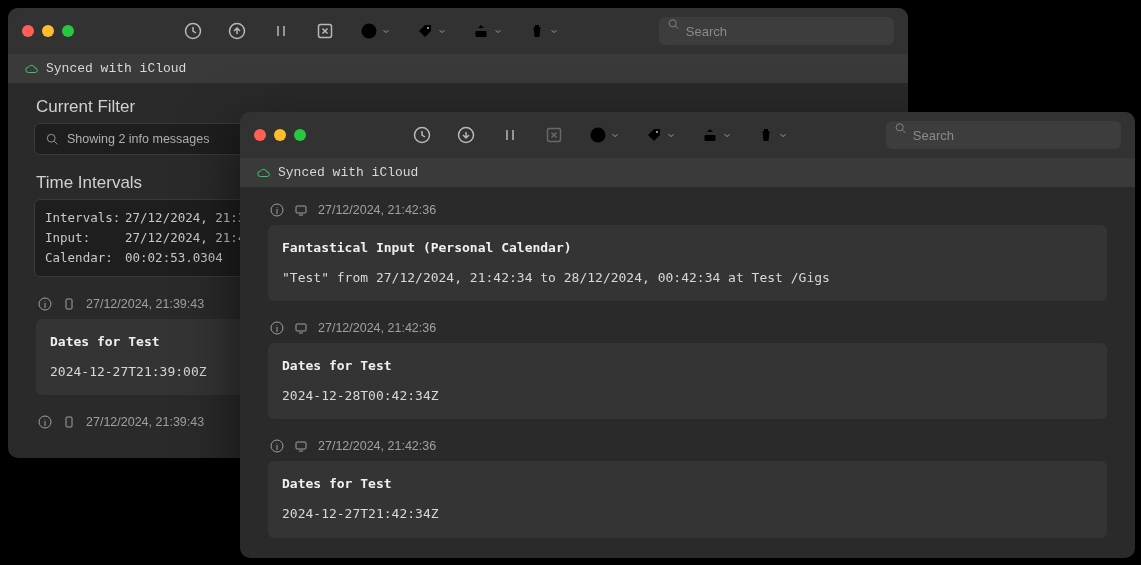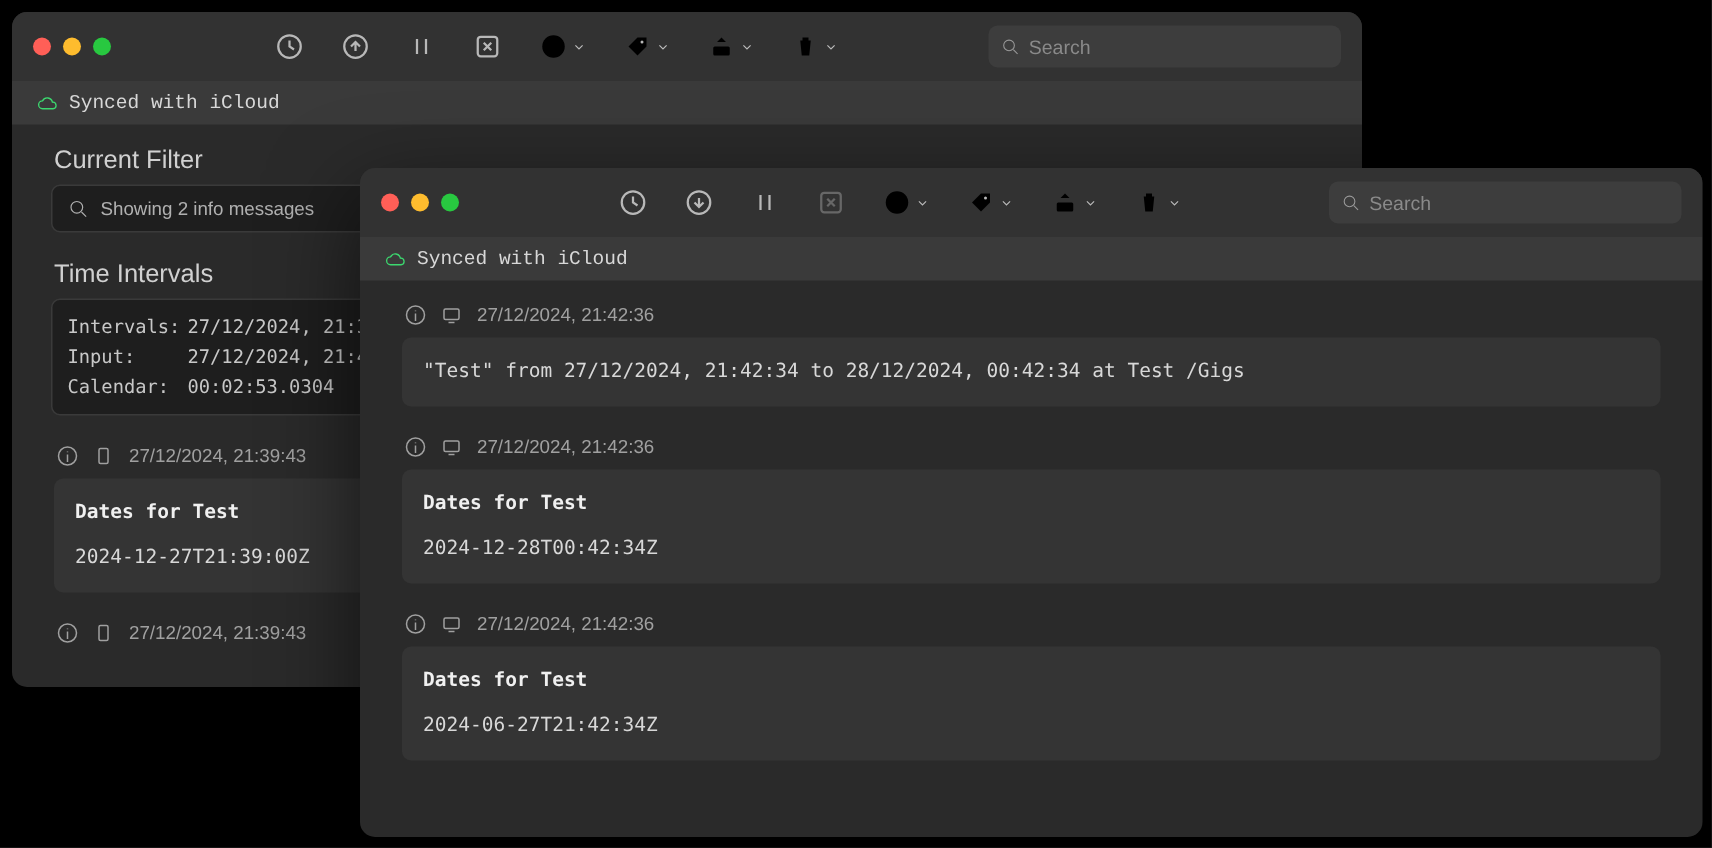--- a/index.html
+++ b/index.html
@@ -44,21 +44,20 @@
   .tb-btn svg { width: 18px; height: 18px; stroke: currentColor; fill: none; stroke-width: 1.5; }
   .tb-group { display: flex; align-items: center; gap: 4px; color: #b8b8b8; }
   .chev { width: 8px; height: 8px; }
 
   .searchbox {
     background: #3d3d3d;
     border-radius: 6px;
     height: 28px;
     width: 235px;
     display: flex;
-    align-items: center;
     padding: 0 8px;
     gap: 6px;
     color: #999;
     margin-left: 10px;
   }
   .searchbox input {
     background: transparent;
     border: none;
     outline: none;
     color: #e6e6e6;
@@ -390,20 +389,21 @@
     <div class="entry-meta">
       <svg class="icon-s" viewBox="0 0 14 14" stroke="currentColor" fill="none">
           <use href="#i-info"></use>
         </svg>
       <svg class="icon-s" viewBox="0 0 14 14" stroke="currentColor" fill="none">
           <use href="#i-device"></use>
         </svg>
       <span>27/12/2024, 21:42:36</span>
     </div>
     <div class="entry-card">
+      <div class="entry-title">Fantastical Input (Personal Calendar)</div>
       <div class="entry-body">"Test" from 27/12/2024, 21:42:34 to 28/12/2024, 00:42:34 at Test  /Gigs</div>
     </div>
 
     <div class="entry-meta">
       <svg class="icon-s" viewBox="0 0 14 14" stroke="currentColor" fill="none">
           <use href="#i-info"></use>
         </svg>
       <svg class="icon-s" viewBox="0 0 14 14" stroke="currentColor" fill="none">
           <use href="#i-device"></use>
         </svg>
@@ -418,16 +418,16 @@
       <svg class="icon-s" viewBox="0 0 14 14" stroke="currentColor" fill="none">
           <use href="#i-info"></use>
         </svg>
       <svg class="icon-s" viewBox="0 0 14 14" stroke="currentColor" fill="none">
           <use href="#i-device"></use>
         </svg>
       <span>27/12/2024, 21:42:36</span>
     </div>
     <div class="entry-card">
       <div class="entry-title">Dates for Test</div>
-      <div class="entry-body">2024-06-27T21:42:34Z</div>
+      <div class="entry-body">2024-12-27T21:42:34Z</div>
     </div>
   </div>
 </div>
 
 </body></html>

